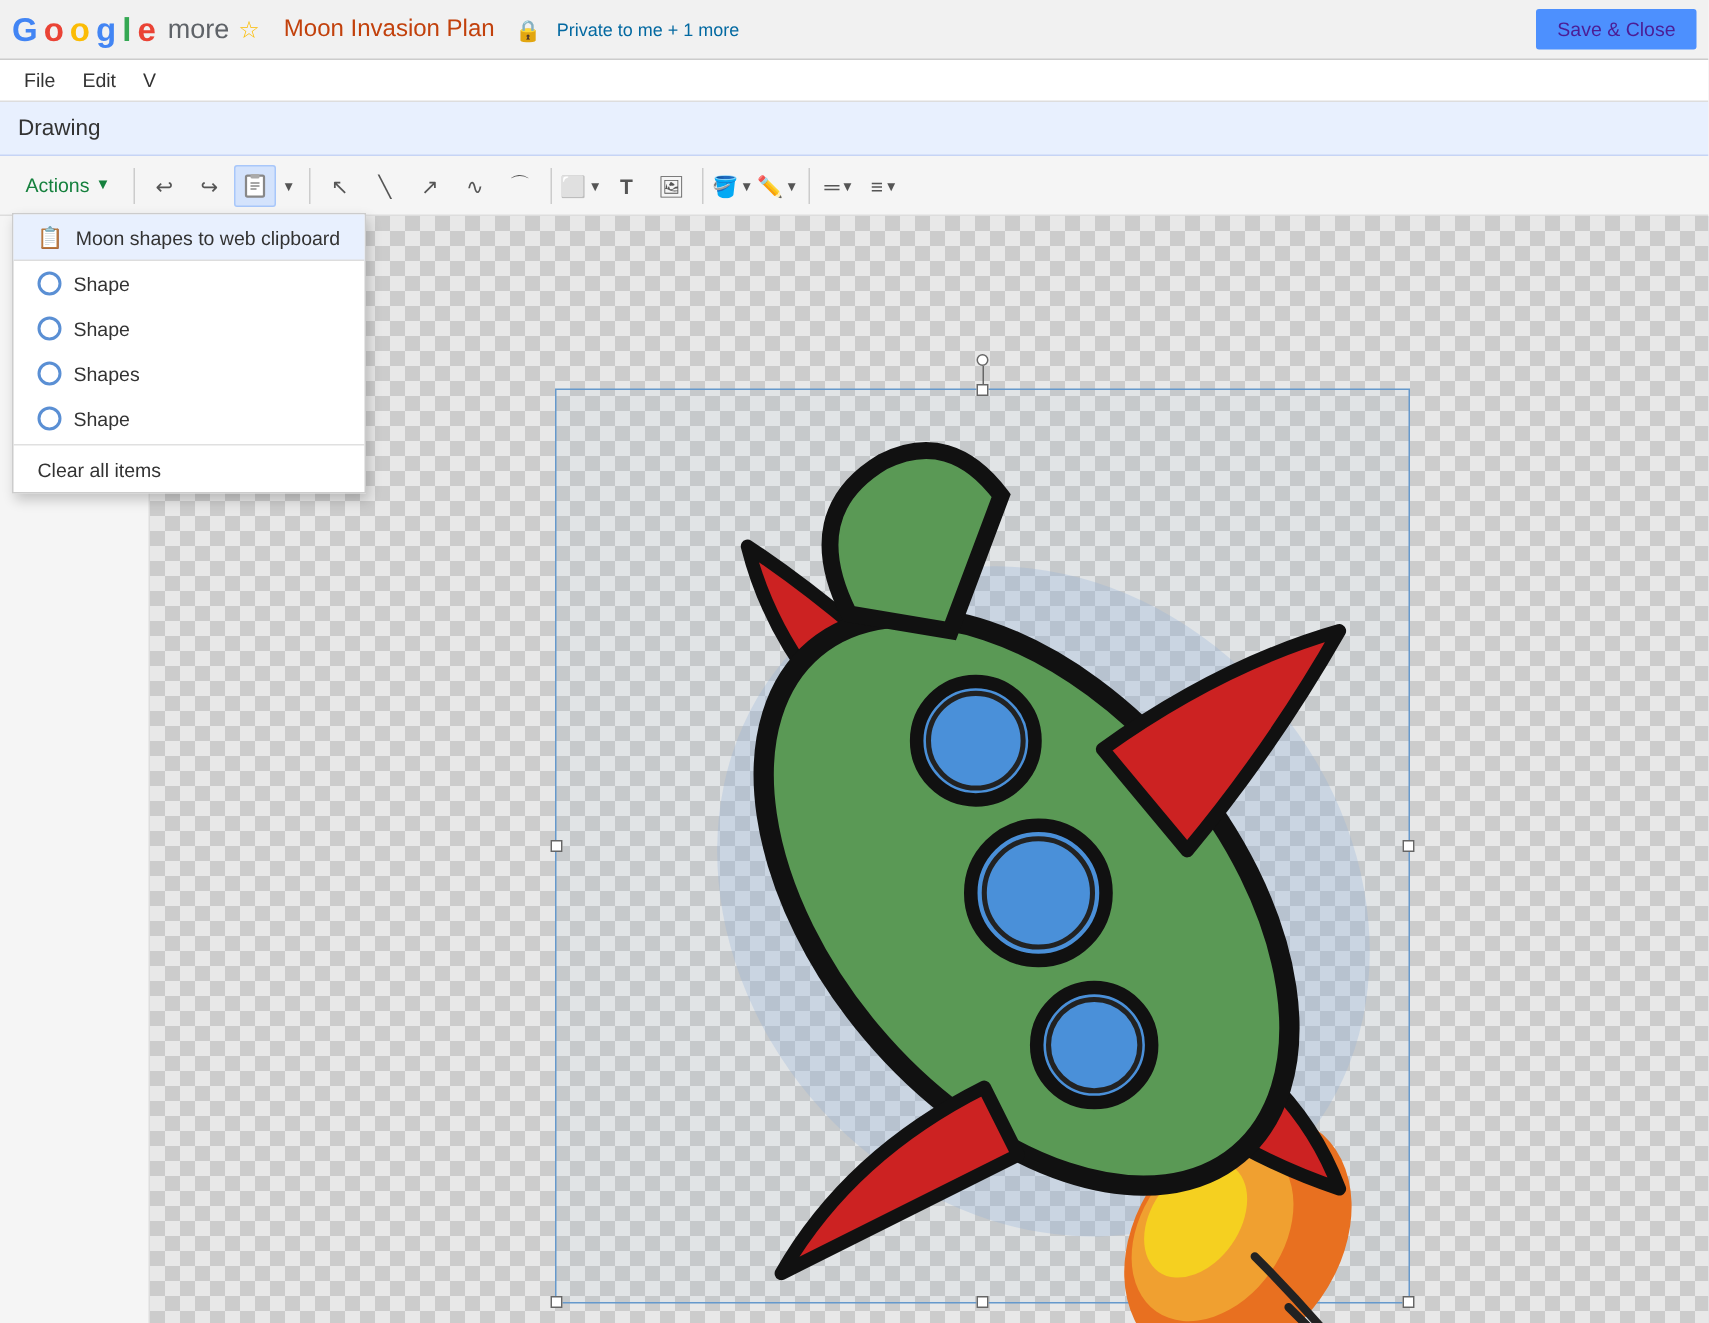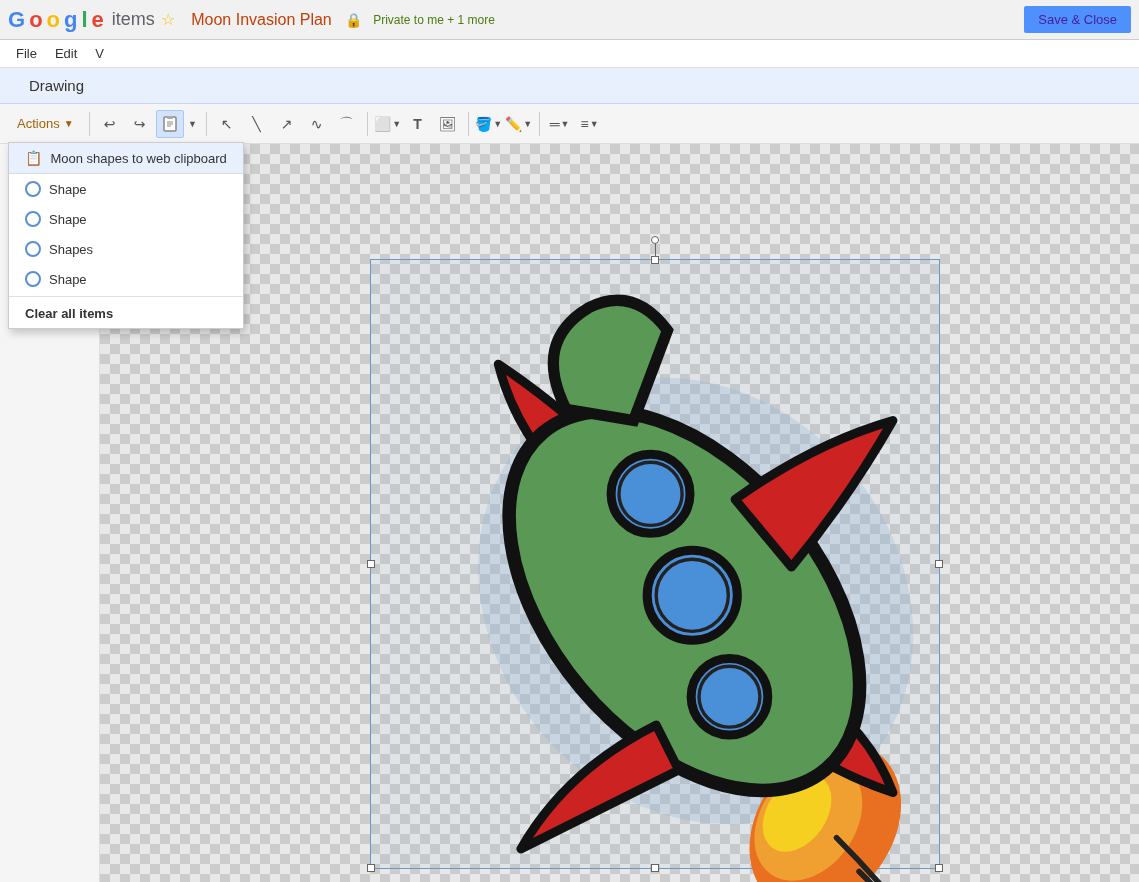--- a/index.html
+++ b/index.html
@@ -15,21 +15,21 @@
       padding: 0 8px;
       gap: 8px;
     }
     #google-docs-logo {
       display: flex;
       align-items: center;
       gap: 4px;
     }
     #doc-title { font-size: 16px; color: #c2410c; margin-left: 8px; }
     #lock-icon { color: #777; font-size: 14px; margin-left: 6px; }
-    #privacy-text { color: #4d7c0f; font-size: 12px; margin-left: 2px; }
+    #privacy-text { color: #0369a1; font-size: 12px; margin-left: 2px; }
     #save-close-btn {
       margin-left: auto;
       background: #4d90fe;
       color: #4c1d95;
       border: none;
       padding: 6px 14px;
       border-radius: 2px;
       cursor: pointer;
       font-size: 13px;
     }
@@ -52,21 +52,21 @@
       border-radius: 2px;
     }
 
     
     #drawing-title-bar {
       background: #e8f0fe;
       border-bottom: 1px solid #c6d4f5;
       height: 36px;
       display: flex;
       align-items: center;
-      padding: 0 29px;
+      padding: 0 12px;
     }
     #drawing-title { font-size: 15px; color: #333; font-weight: normal; }
 
     
     #toolbar {
       background: #f5f5f5;
       border-bottom: 1px solid #ddd;
       height: 40px;
       display: flex;
       align-items: center;
@@ -96,21 +96,21 @@
     }
     #actions-btn {
       display: flex;
       align-items: center;
       gap: 4px;
       padding: 4px 8px;
       border: 1px solid transparent;
       border-radius: 2px;
       cursor: pointer;
       font-size: 13px;
-      color: #a16207;
+      color: #15803d;
       background: transparent;
     }
 
     
     #dropdown-menu {
       position: absolute;
       top: 38px;
       left: 8px;
       background: #fff;
       border: 1px solid #ccc;
@@ -126,21 +126,21 @@
       cursor: pointer;
       color: #333;
       font-size: 13px;
     }
     .dropdown-item.header-item {
       background: #e8f0fe;
       font-weight: normal;
       border-bottom: 1px solid #ddd;
     }
     .dropdown-divider { height: 1px; background: #e0e0e0; margin: 2px 0; }
-    .dropdown-item.bold-item { font-weight: bold; }
+    .dropdown-item.bold-item { font-weight: normal; }
     .shape-icon {
       width: 16px;
       height: 16px;
       border: 2px solid #5a8fd4;
       border-radius: 50%;
       display: inline-block;
       flex-shrink: 0;
     }
 
     
@@ -238,21 +238,21 @@
 <div class="main-layout">
 
   <div id="top-bar">
     <div id="google-docs-logo">
       <span style="font-size:22px;font-weight:bold;color:#4285F4;">G</span>
       <span style="color:#EA4335;font-size:22px;font-weight:bold;">o</span>
       <span style="color:#FBBC05;font-size:22px;font-weight:bold;">o</span>
       <span style="color:#4285F4;font-size:22px;font-weight:bold;">g</span>
       <span style="color:#34A853;font-size:22px;font-weight:bold;">l</span>
       <span style="color:#EA4335;font-size:22px;font-weight:bold;">e</span>
-      <span style="color:#5f6368;font-size:18px;margin-left:4px;">items</span>
+      <span style="color:#5f6368;font-size:18px;margin-left:4px;">more</span>
       <span style="color:#fbbc04;font-size:16px;margin-left:2px;">☆</span>
     </div>
     <span id="doc-title">Moon Invasion Plan</span>
     <span id="lock-icon">🔒</span>
     <span id="privacy-text">Private to me + 1 more</span>
     <button id="save-close-btn">Save &amp; Close</button>
   </div>
 
   <div id="menu-bar">
     <span class="menu-item">File</span>

